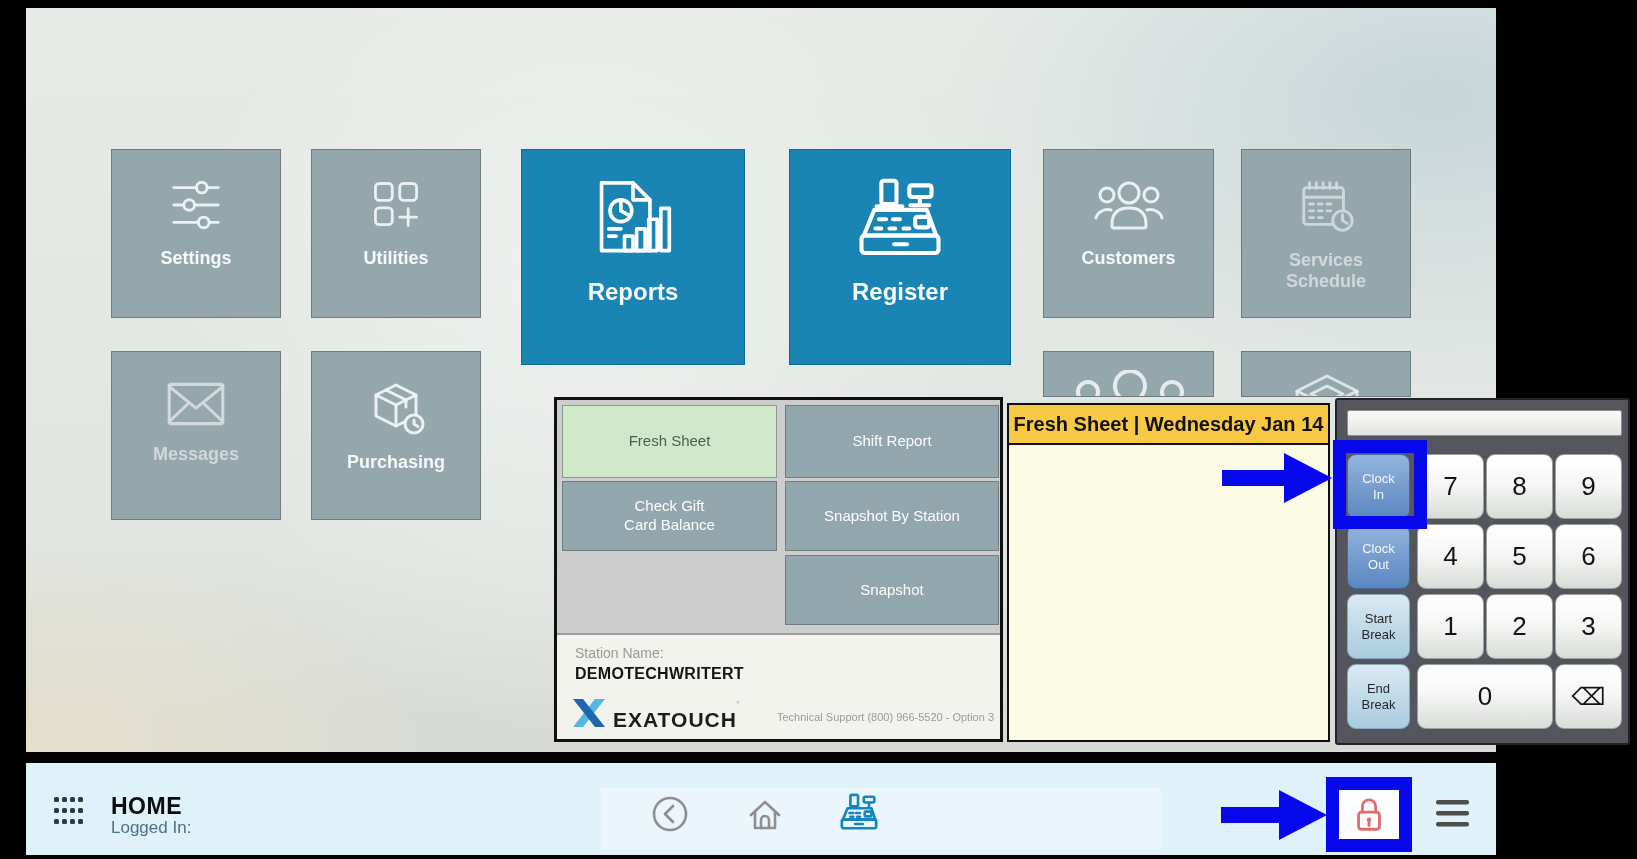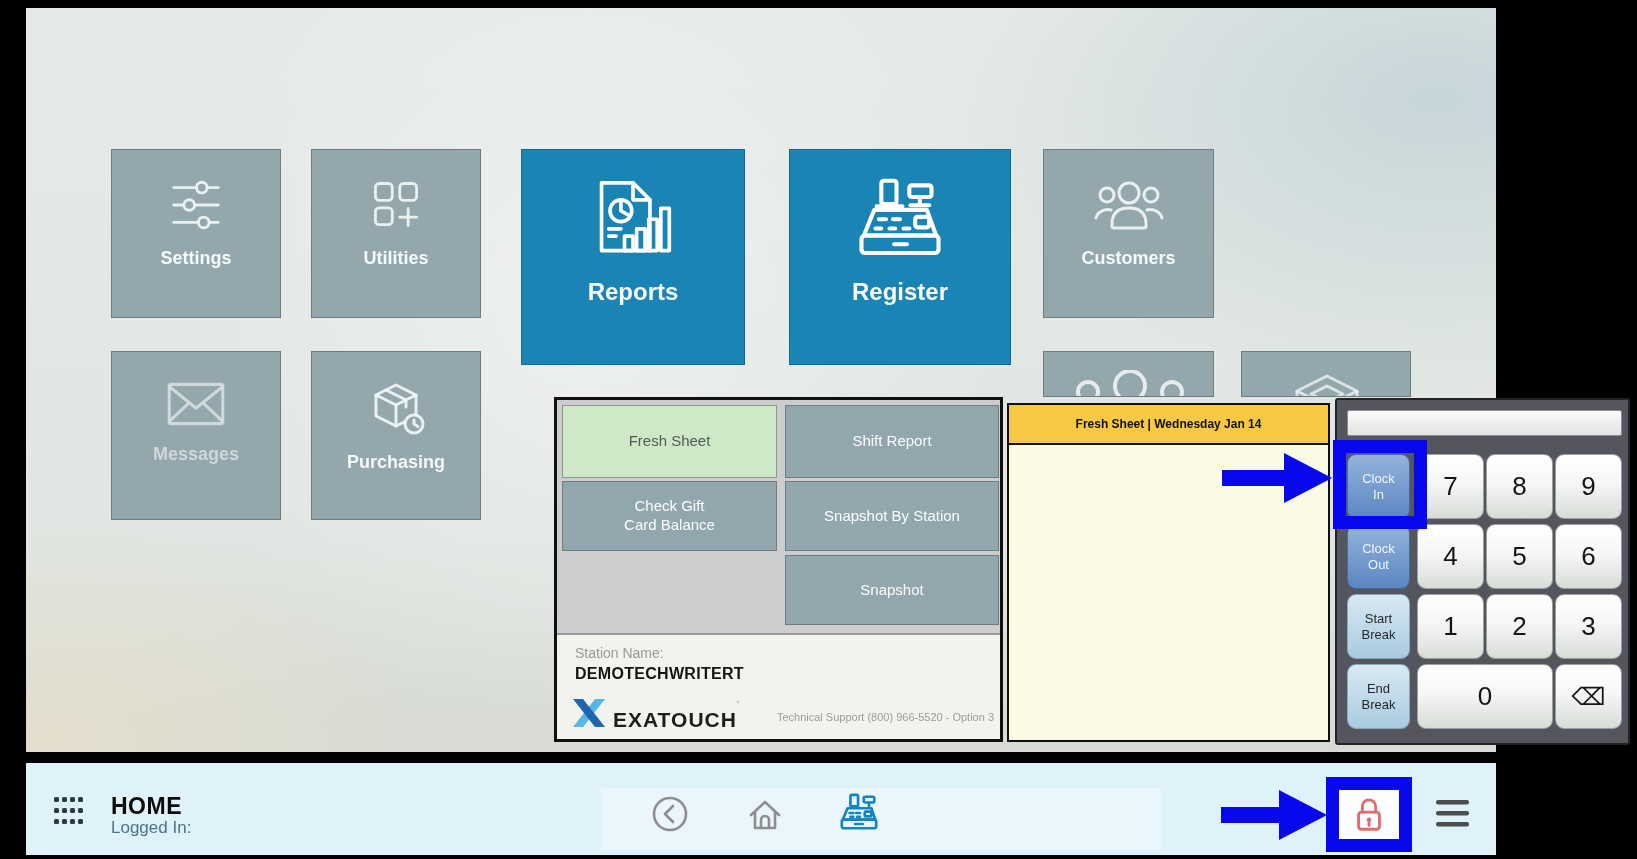--- a/index.html
+++ b/index.html
@@ -35,21 +35,21 @@
   .st-label{position:absolute;left:18px;top:10px;font-size:14px;color:#9a9a94;}
   .st-value{position:absolute;left:18px;top:30px;font-size:16px;font-weight:bold;color:#141414;letter-spacing:.3px;}
   #exalogo{position:absolute;left:16px;top:58px;display:flex;align-items:center;}
   #exalogo .xword{font-size:21px;font-weight:bold;color:#1d1d1d;letter-spacing:1px;margin-left:8px;margin-top:15px;}
   #exalogo .xmark{font-size:10px;color:#8a8a8a;vertical-align:top;position:relative;top:-7px;}
   .support{position:absolute;right:6px;bottom:16px;font-size:11px;color:#9b9b97;}
 
   
   #sheet{position:absolute;left:1007px;top:403px;width:323px;height:339px;border:2px solid #101010;background:#fafae5;}
   #sheet .hdr{height:40px;background:#f6c843;border-bottom:2px solid #101010;display:flex;align-items:center;justify-content:center;
-    font-weight:bold;font-size:12px;color:#111;}
+    font-weight:bold;font-size:20px;color:#111;}
 
   
   #keypad{position:absolute;left:1335px;top:398px;width:295px;height:347px;background:#55555d;border:2px solid #232327;border-radius:3px;}
   #kdisplay{position:absolute;left:10px;top:10px;width:275px;height:26px;border:1px solid #8f8f8f;border-radius:2px;
     background:linear-gradient(#fbfbf9,#e1e4e1);}
   .kbtn{position:absolute;border-radius:9px;display:flex;align-items:center;justify-content:center;text-align:center;cursor:default;}
   .kbtn.digit{background:linear-gradient(#ffffff,#f6f7f5 45%,#d8dcd7);border:1px solid #9aa2a0;font-size:26px;color:#141414;}
   .kbtn.act-dark{background:linear-gradient(#93b4db,#5b86c2);border:1px solid #48699c;color:#f2f6fb;font-size:13px;line-height:1.2;}
   .kbtn.act-light{background:linear-gradient(#d9e9f3,#a9cbdf);border:1px solid #86a9bd;color:#26282a;font-size:13px;line-height:1.2;}
   .kbtn .wrapword{display:block;max-width:44px;}
@@ -129,20 +129,31 @@
         <circle cx="14" cy="19" r="7"></circle>
           <path d="M3 42 a12 10 0 0 1 15 -8"></path>
         <circle cx="58" cy="19" r="7"></circle>
           <path d="M69 42 a12 10 0 0 0 -15 -8"></path>
         <circle cx="36" cy="17" r="10"></circle>
         <path d="M19 48 q0 -16 17 -16 q17 0 17 16 v2 a2 2 0 0 1 -2 2 H21 a2 2 0 0 1 -2 -2 Z"></path>
       </svg>
       <div class="tlabel">Customers</div>
     </div>
 
+    <div class="tile gray" style="left:1215px;top:141px;width:170px;height:169px;">
+      <svg class="ticon" style="opacity:.65" width="64" height="60" viewBox="0 0 64 62" fill="none" stroke="rgba(240,246,246,0.92)" stroke-width="3" stroke-linecap="round" stroke-linejoin="round">
+        <rect x="9" y="12" width="41" height="38" rx="3"></rect>
+          <path d="M9 22 H50"></path>
+        <path d="M15 7 V13 M22 7 V13 M29 7 V13 M36 7 V13 M43 7 V13"></path>
+        <path d="M15 29 H19 M24 29 H28 M33 29 H37 M15 36 H19 M24 36 H28 M33 36 H37 M15 43 H19 M24 43 H28"></path>
+        <circle cx="49" cy="46" r="10" fill="#94a7ad"></circle>
+          <path d="M49 40 V46 L54 49"></path>
+      </svg>
+      <div class="tlabel dim" style="max-width:110px;">Services Schedule</div>
+    </div>
 
     <div class="tile gray" style="left:85px;top:343px;width:170px;height:169px;">
       <svg class="ticon" style="opacity:.7" width="66" height="52" viewBox="0 0 64 48" fill="none" stroke="rgba(240,246,246,0.92)" stroke-width="3" stroke-linejoin="round" stroke-linecap="round">
         <rect x="6" y="5" width="52" height="38" rx="2"></rect>
         <path d="M6 7 L32 28 L58 7"></path>
           <path d="M6 41 L24 24 M58 41 L40 24"></path>
       </svg>
       <div class="tlabel dim">Messages</div>
     </div>
 

